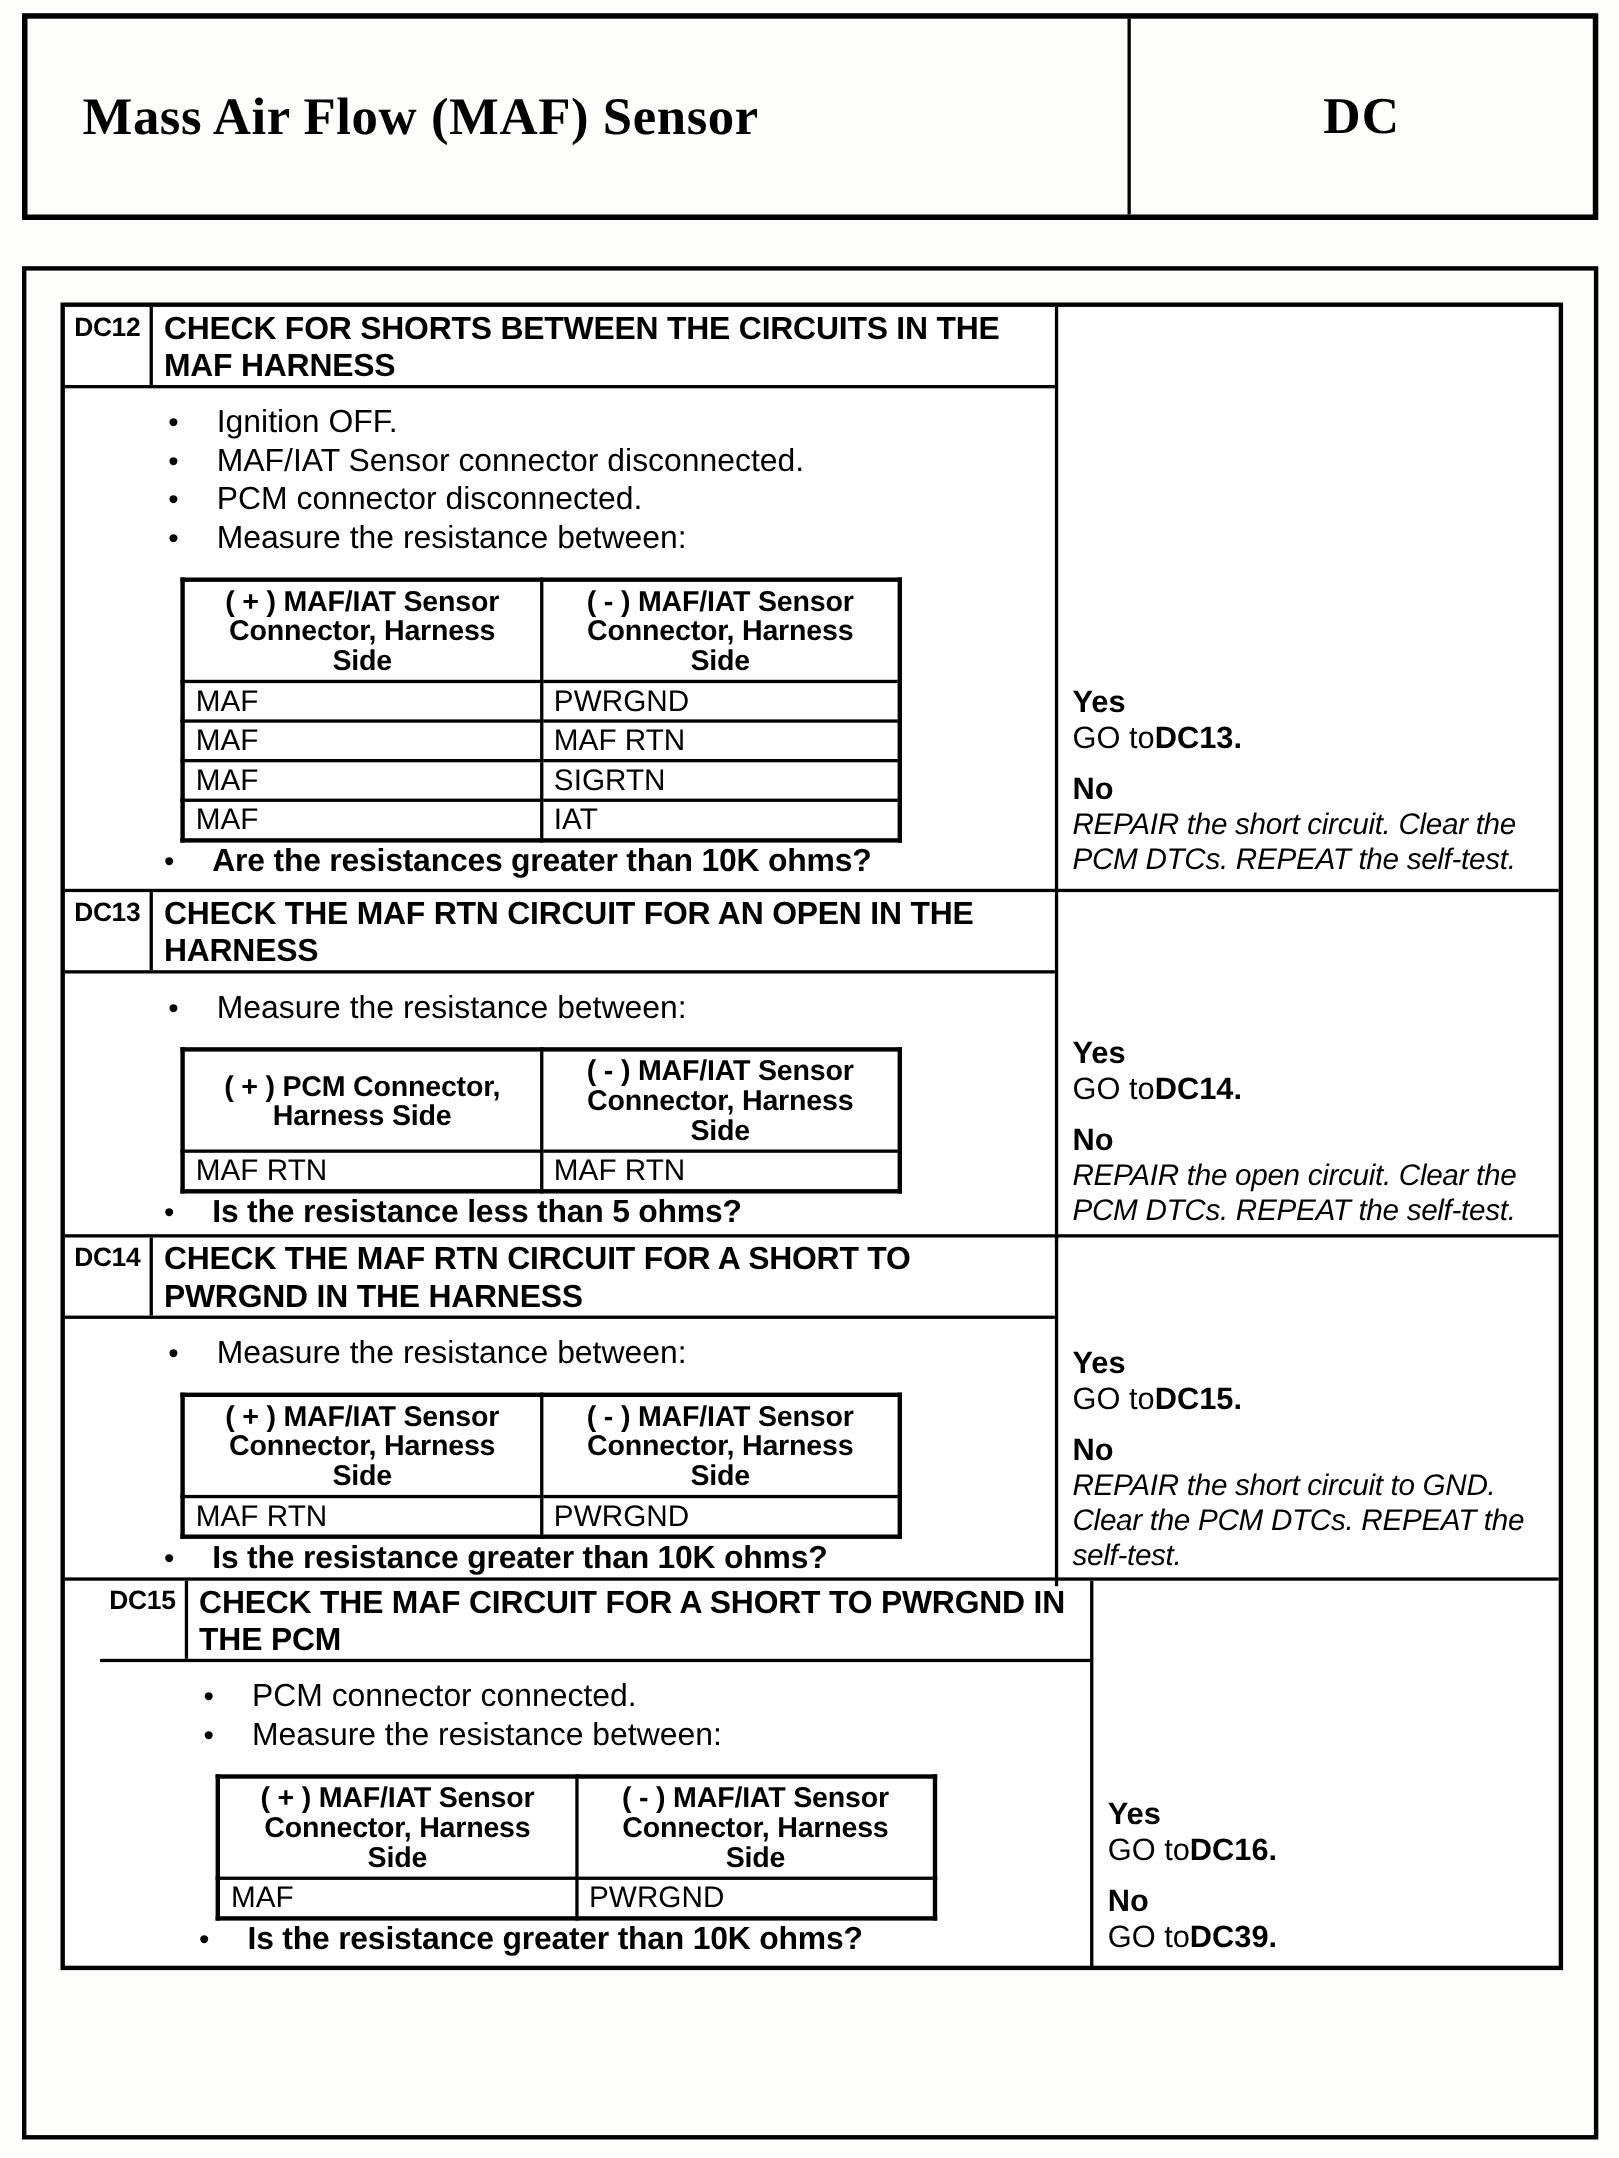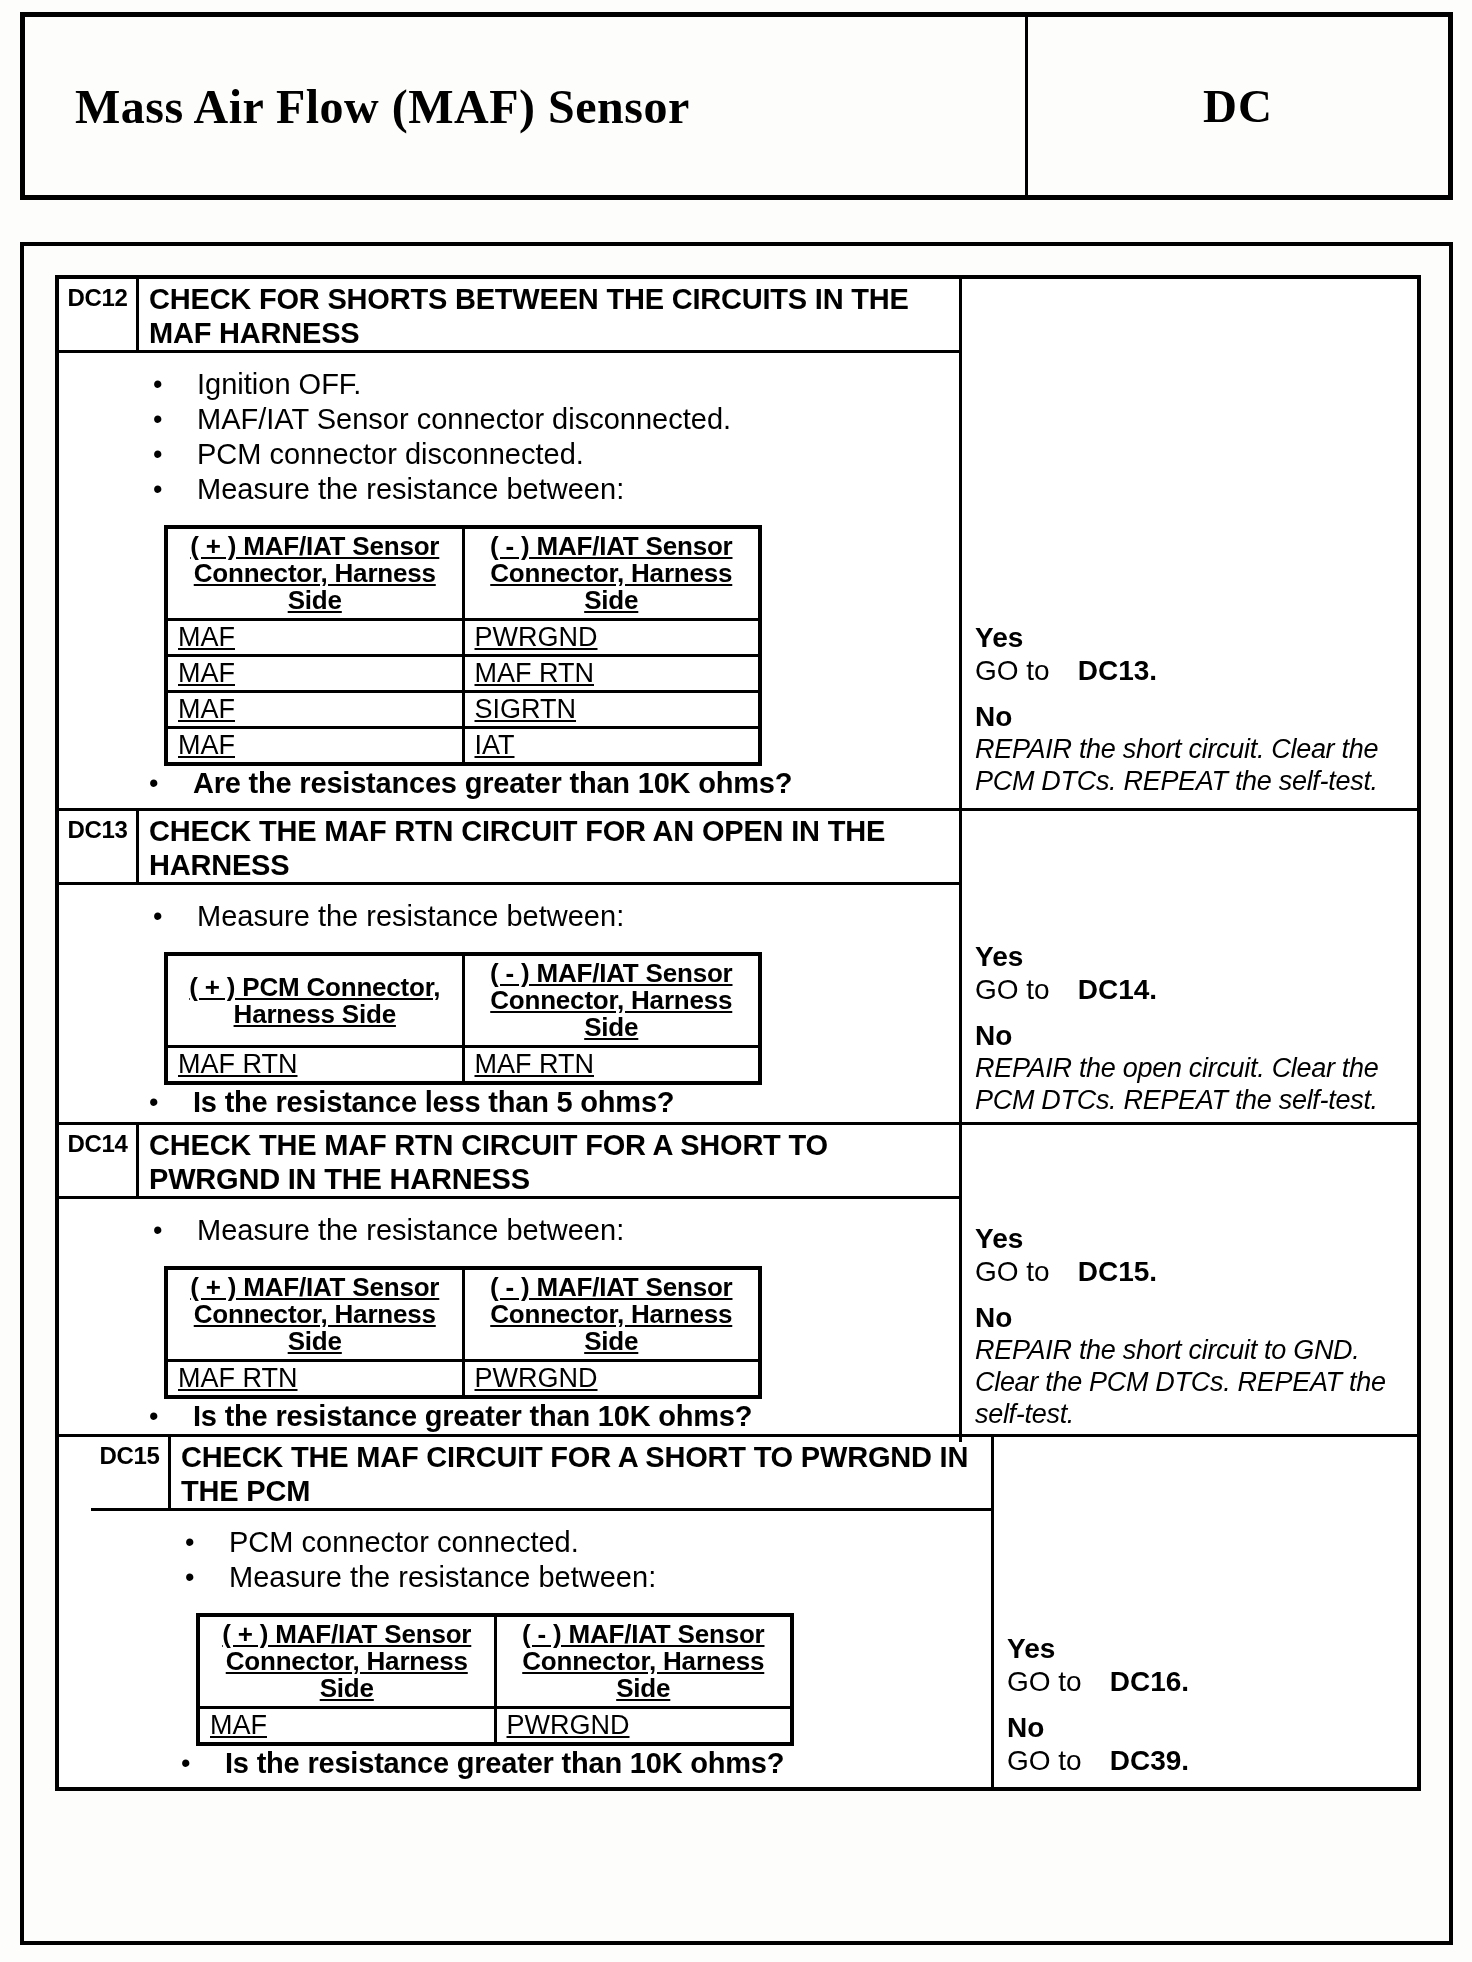--- a/index.html
+++ b/index.html
@@ -89,44 +89,43 @@
   }
   .bullet-line { display: flex; font-size: 29px; line-height: 35px; }
   .bdot { flex: 0 0 44px; margin-left: 94px; font-size: 27px; }
   .question.bullet-line .bdot { margin-left: 90px; }
   .qtxt { font-weight: 700; letter-spacing: -0.2px; }
   .question { margin-bottom: 8px; }
 
   .pin-table {
     border-collapse: collapse;
     margin: 18px 0 0 105px;
-    width: 598px; table-layout: fixed;
+    width: 656px; table-layout: fixed;
     border: 4px solid #000;
-    text-decoration: underline;
   }
   .pin-table th, .pin-table td { border: 3px solid #000; }
   .pin-table th {
     height: 92px; text-align: center; vertical-align: middle;
     font-weight: 700; font-size: 26px; line-height: 27px;
     padding: 4px 4px; letter-spacing: -0.2px;
   }
   .pin-table td {
     height: 36px; vertical-align: middle;
     font-size: 27px; padding: 0 0 0 10px;
   }
 
   .step-right {
     border-left: 3px solid #000;
     display: flex; flex-direction: column; justify-content: flex-end;
     padding: 0 4px 12px 13px; min-width: 0;
   }
   .result-block + .result-block { margin-top: 13px; }
   .result-label { font-weight: 700; font-size: 28px; line-height: 33px; }
   .goto-line { font-size: 28px; line-height: 33px; }
-  .goto-target { font-weight: 700; margin-left: 28px; }
+  .goto-target { font-weight: 700; margin-left: 0; }
   .no-action { font-size: 27px; line-height: 32px; }
   .action-line { white-space: nowrap; letter-spacing: -0.3px; font-style: italic; }
 </style>
 </head>
 <body>
 
 <div class="page">
 
   <div class="doc-header">
     <div class="doc-title-cell">

